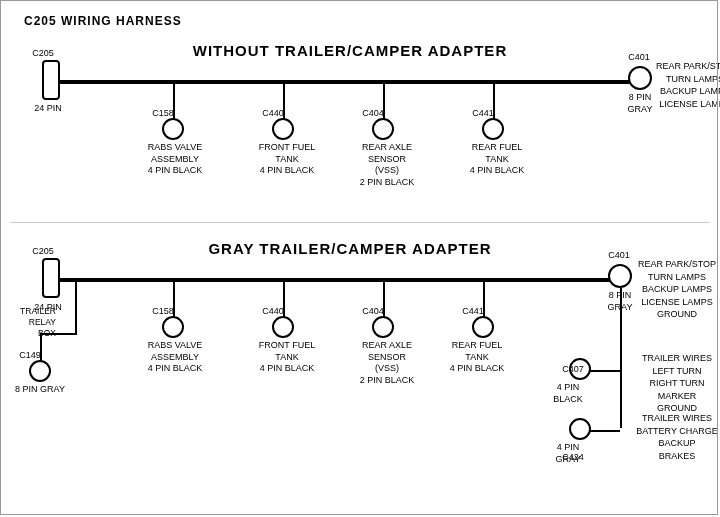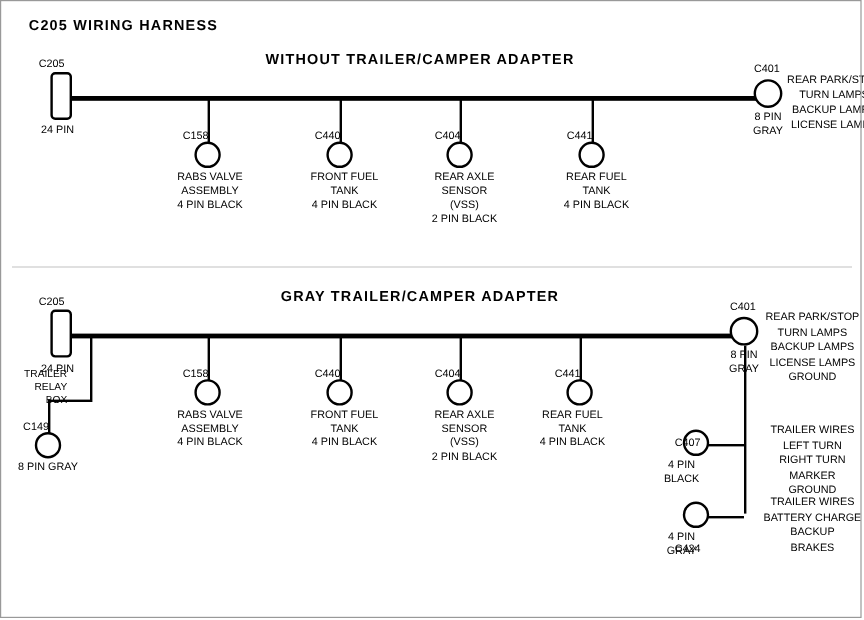--- a/index.html
+++ b/index.html
@@ -21,21 +21,21 @@
       margin-left: 24px;
     }
     .diagram-container {
       position: relative;
       width: 720px;
       height: 500px;
     }
     
     .section-label {
       position: absolute;
-      font-size: 12px;
+      font-size: 15px;
       font-weight: bold;
       letter-spacing: 1px;
       text-align: center;
       width: 400px;
     }
     
     .h-line {
       position: absolute;
       height: 4px;
       background: #000;

